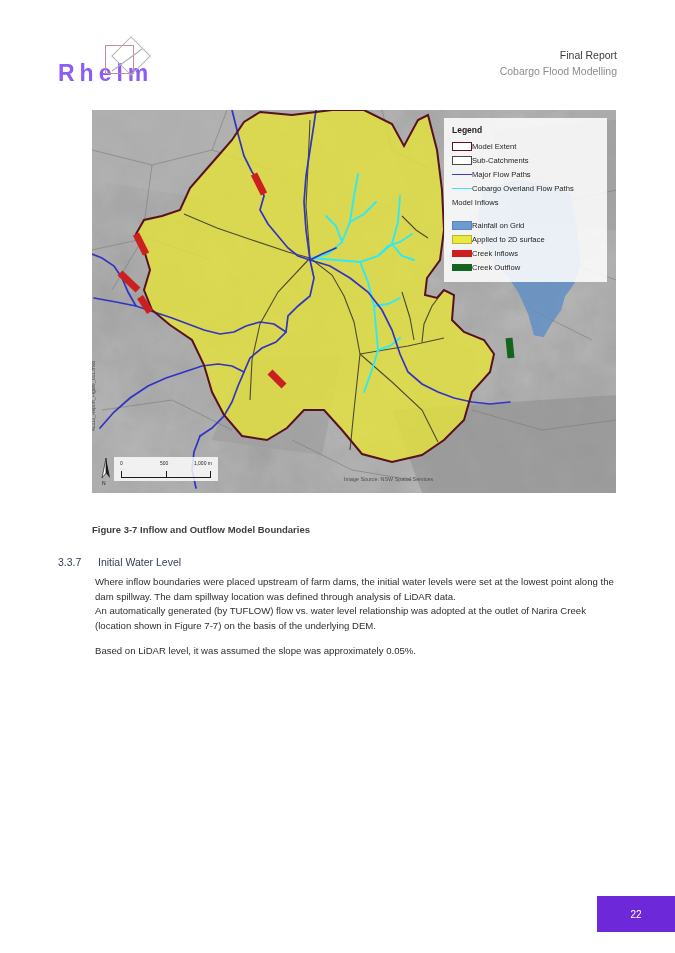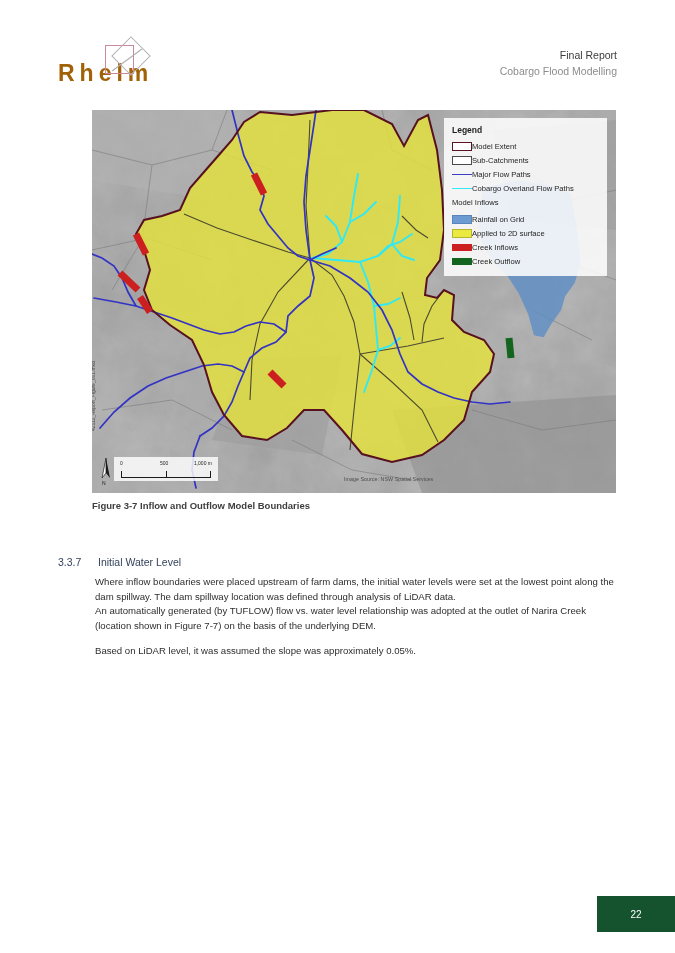--- a/index.html
+++ b/index.html
@@ -34,21 +34,21 @@
     width: 140px;
     height: 56px;
   }
   .logo-text {
     position: absolute;
     left: 0;
     top: 20px;
     font-size: 23px;
     font-weight: bold;
     letter-spacing: 5px;
-    color: #a16207;
+    color: #8b5cf6;
     line-height: 1;
   }
   .logo-sq {
     position: absolute;
     left: 47px;
     top: 3px;
     width: 29px;
     height: 29px;
     border: 1.4px solid #c98a9b;
     box-sizing: border-box;
@@ -101,21 +101,21 @@
     position: absolute;
     inset: 0;
     overflow: hidden;
     background: #9e9e9e;
   }
   .map svg { display: block; }
 
   .figure-caption {
     position: absolute;
     left: 92px;
-    top: 500px;
+    top: 524px;
     font-size: 9.5px;
     font-weight: bold;
     color: #3e3e3e;
   }
 
   
   .legend {
     position: absolute;
     left: 352px;
     top: 8px;
@@ -132,21 +132,21 @@
   }
   .legend-row {
     display: flex;
     align-items: center;
     height: 14px;
   }
   .legend-group {
     font-size: 7.6px;
     color: #1d1d1d;
     margin-top: 3px;
-    margin-bottom: 5px;
+    margin-bottom: 11px;
   }
   .legend-label {
     font-size: 7.6px;
     color: #1d1d1d;
     margin-left: 0;
     white-space: nowrap;
   }
   .sw {
     width: 20px;
     height: 9px;
@@ -259,21 +259,21 @@
   #sec-337 { top: 528px; }
   #sec-338 { top: 603px; }
 
   
   .page-num-box {
     position: absolute;
     right: 0;
     top: 896px;
     width: 78px;
     height: 36px;
-    background: #14532d;
+    background: #6d28d9;
   }
   .page-num {
     position: absolute;
     inset: 0;
     display: flex;
     align-items: center;
     justify-content: center;
     font-size: 10px;
     color: #ffffff;
   }

